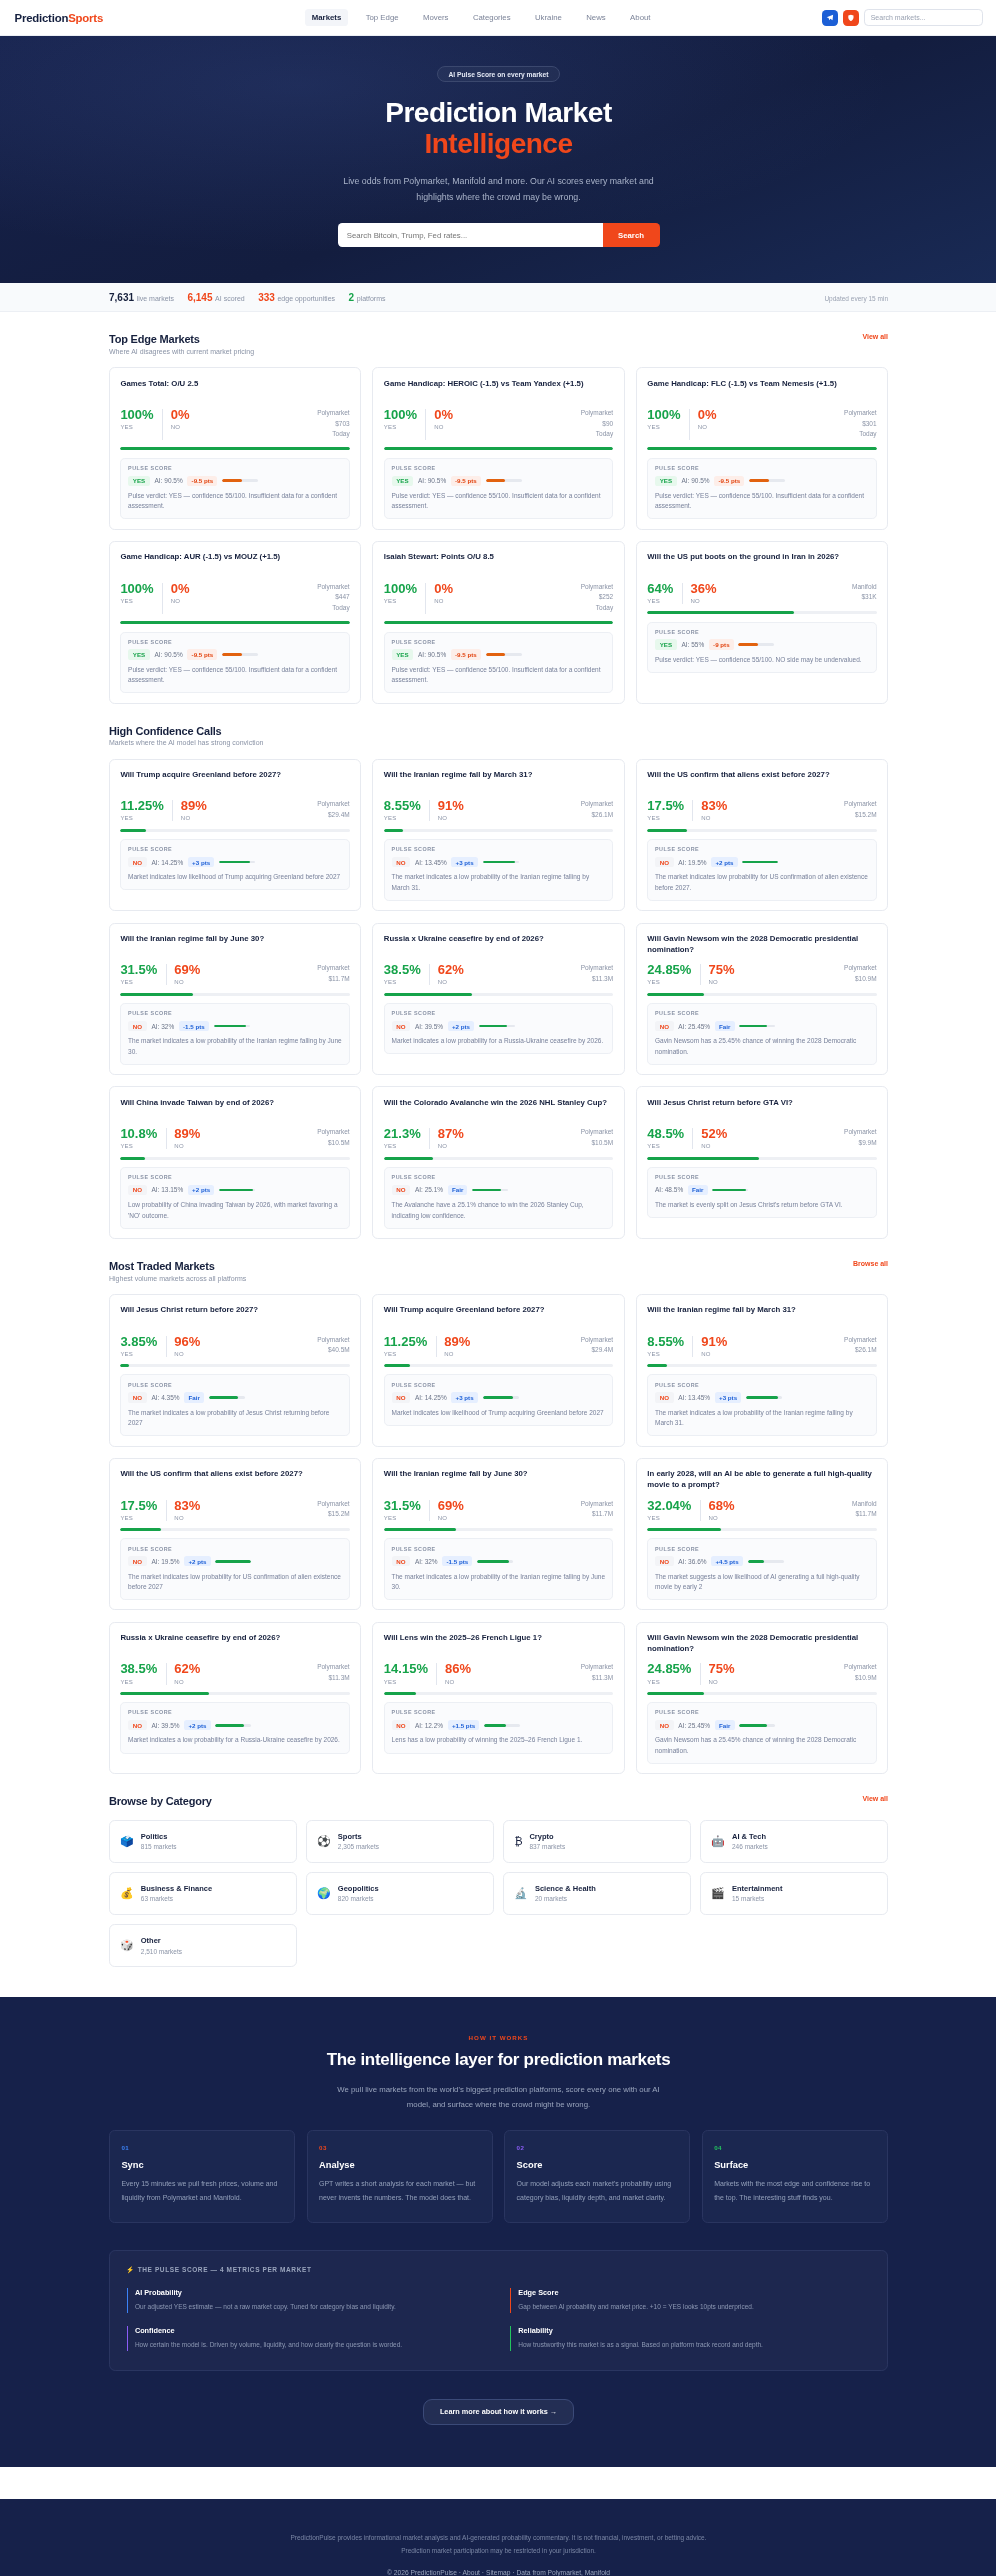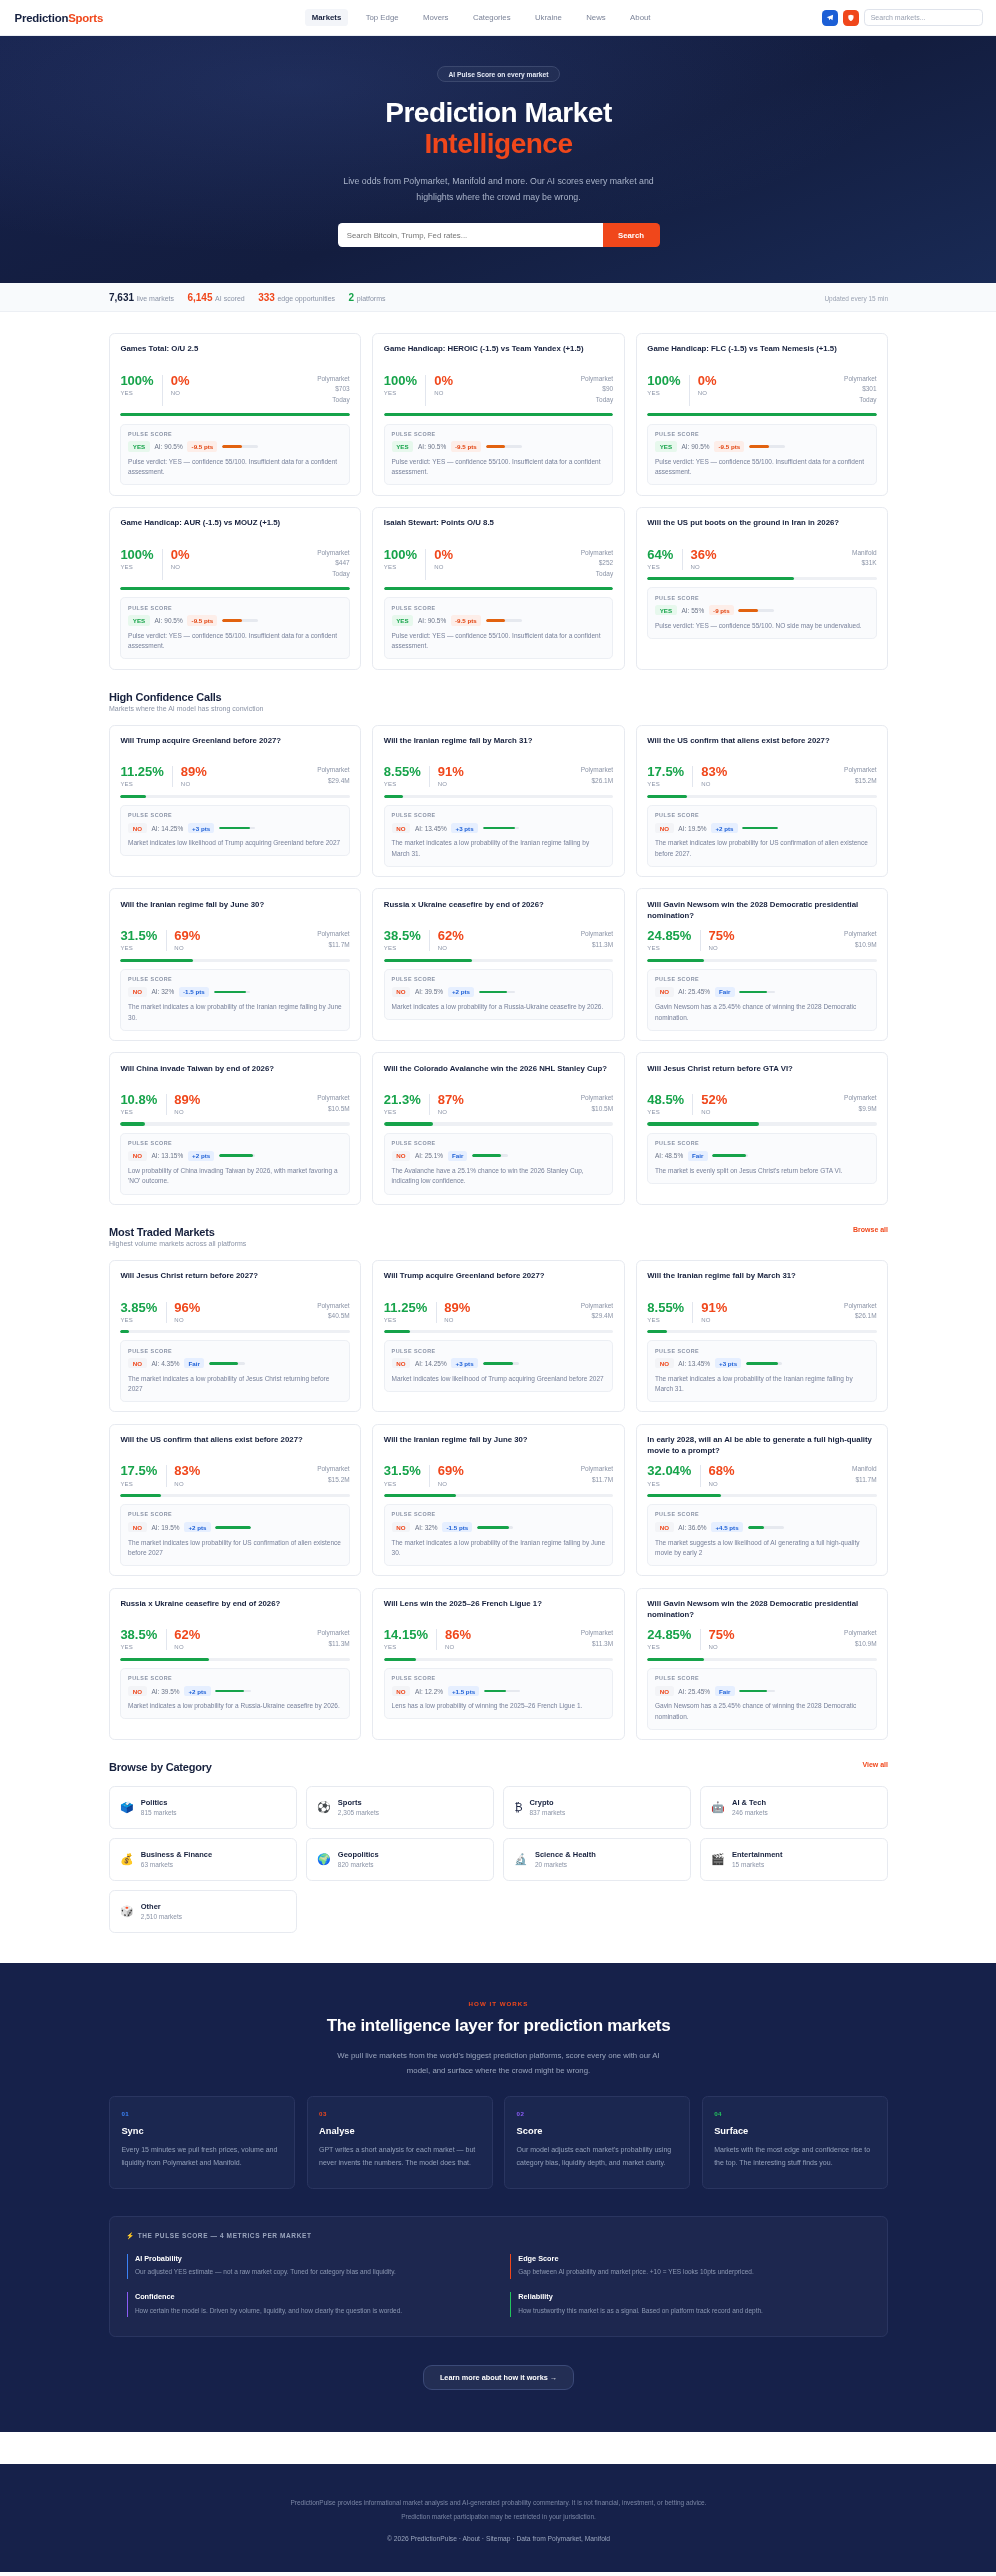--- a/index.html
+++ b/index.html
@@ -248,20 +248,27 @@
         <div class="stat orange"><b>6,145</b><span>AI scored</span></div>
         <div class="stat orange"><b>333</b><span>edge opportunities</span></div>
         <div class="stat green"><b>2</b><span>platforms</span></div>
       </div>
     <div class="updated">Updated every 15 min</div>
   </div>
 </div>
 
 <div class="wrap" id="sections">
     <div class="section">
+      <div class="sechead">
+        <div>
+          <div class="sectitle">Top Edge Markets</div>
+          <div class="secsub">Where AI disagrees with current market pricing</div>
+        </div>
+        <a class="seclink" href="#">View all</a>
+      </div>
       <div class="grid">
         <div class="card">
           <div class="cardtitle">Games Total: O/U 2.5</div>
           <div class="oddsrow">
             <div class="odd yes">
               <div class="pct">100%</div>
               <div class="lbl">YES</div>
             </div>
             <div class="odddiv"></div>
             <div class="odd no">

